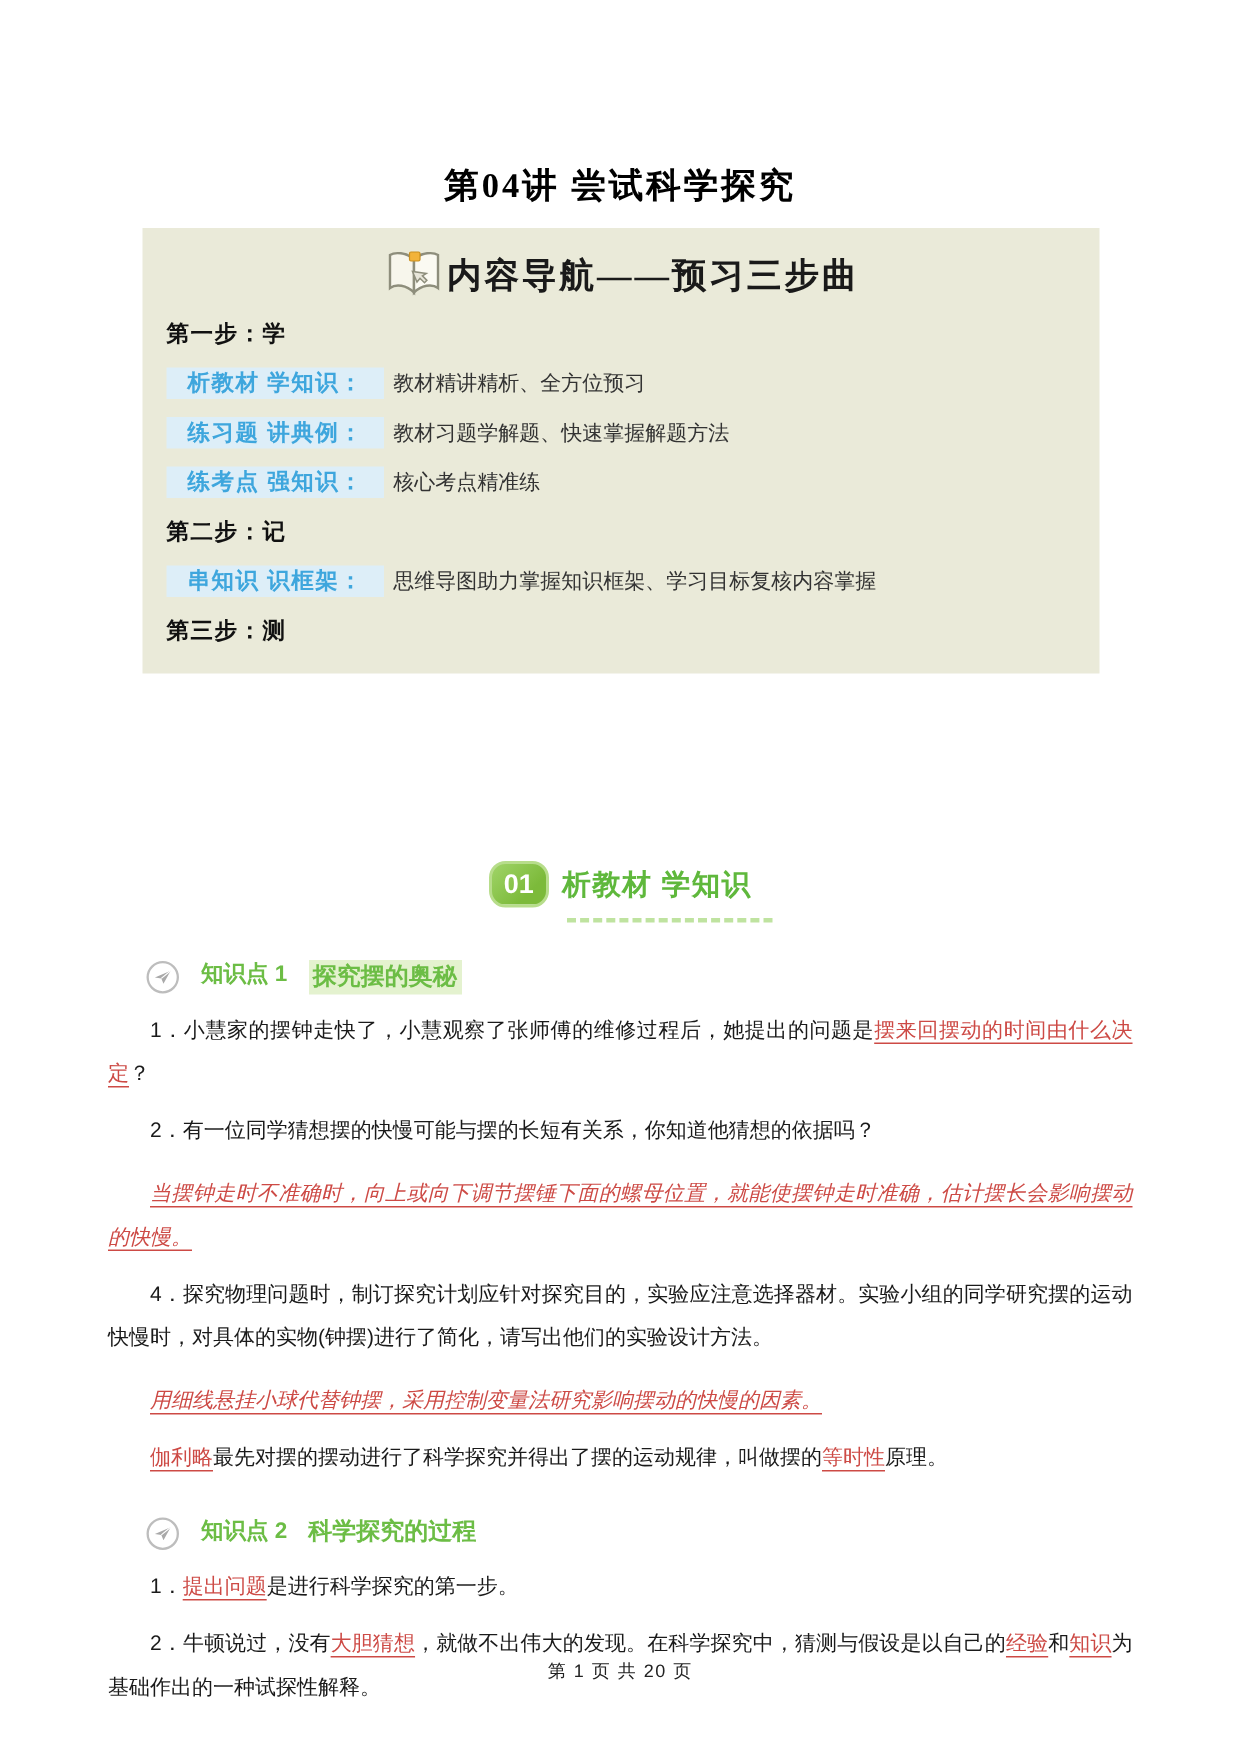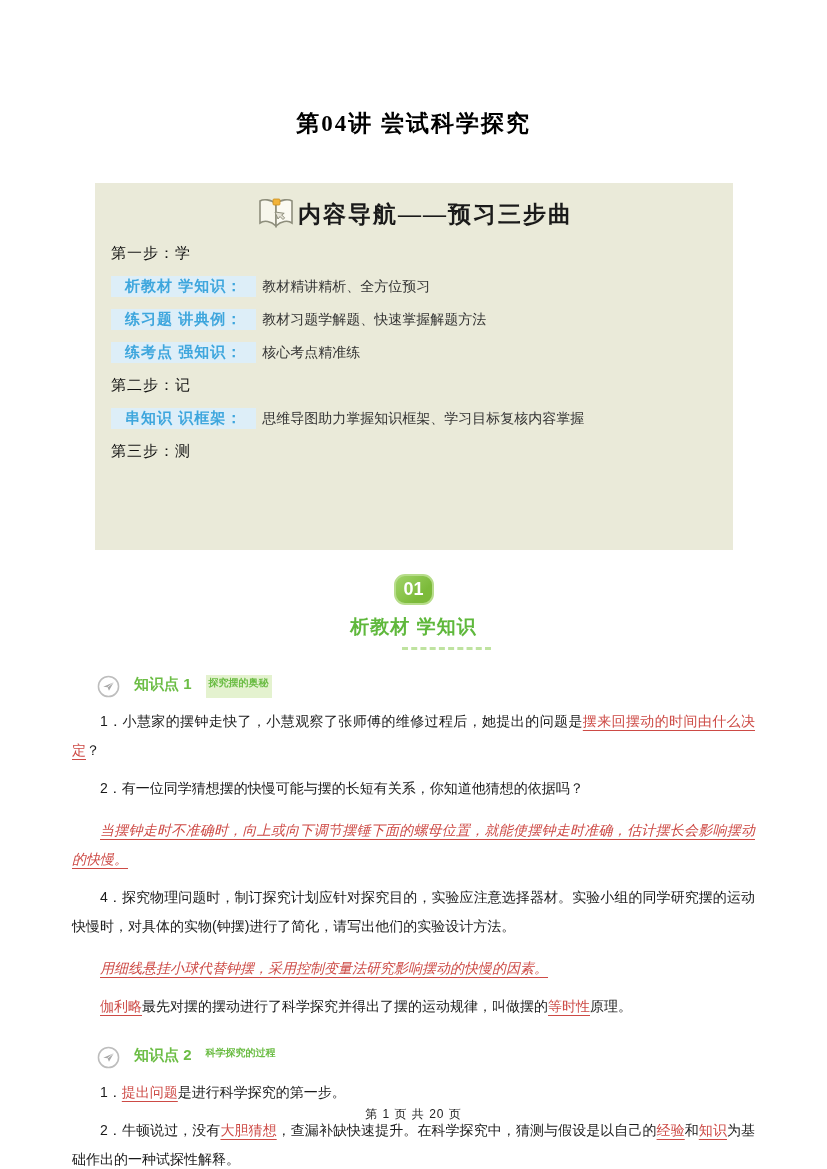--- a/index.html
+++ b/index.html
@@ -9,60 +9,60 @@
     font-family:"Liberation Sans", sans-serif;
   }
   
   .doc-title {
     margin:16px; padding-top:92px; text-align:center;
     font-family:"Liberation Serif", serif;
     font-size:23px; font-weight:bold; color:#000; letter-spacing:2px;
   }
   
   .nav-box {
-    position:absolute; left:95px; top:183px; width:638px; height:367px;
+    position:absolute; left:95px; top:152px; width:638px; height:297px;
     background:#eaead9; box-sizing:border-box; padding:8px 14px 0 16px;text-align:right;
   }
   .nav-header {
     display:flex; align-items:center; justify-content:center; gap:3px;
     height:46px;
   }
   .nav-header-text {
     font-family:"Liberation Serif", serif; font-weight:bold;
     font-size:23px; color:#1a1a1a; letter-spacing:2px;
   }
   .book-icon { display:inline-flex; }
   .nav-line { height:33px; display:flex; align-items:center; }
-  .step-heading { font-size:15px; font-weight:normal; color:#111; letter-spacing:1px; }
+  .step-heading { font-size:15px; font-weight:bold; color:#111; letter-spacing:1px; }
   .step-label {
     font-size:15px; font-weight:bold; color:#3ea6dd;
     background:#ddeef8; padding:1px 14px; letter-spacing:1px; margin-right:6px;
   }
   .step-text { font-size:14px; color:#333; }
   
   .section-header { margin-top:21px; text-align:center; }
   .section-inner { display:inline-block; position:relative; padding-bottom:10px; }
-  .section-row { display:flex; align-items:center; gap:9px;flex-direction:column; }
+  .section-row { display:flex; align-items:center; gap:9px; }
   .section-badge {
     width:40px; height:31px; border-radius:11px;
     background:linear-gradient(135deg,#a0d468 0%,#7cba3a 70%);
     border:2px solid #b7dd8b; box-sizing:border-box;
     color:#ffffff; font-weight:bold; font-size:18px;
     display:flex; align-items:center; justify-content:center;
   }
   .section-title { font-size:19px; font-weight:bold; color:#5fb83c; letter-spacing:1px; }
   .section-underline {
     position:absolute; left:52px; right:-14px; bottom:0;
     border-top:3px dashed #bfe3a0;
   }
   
   .kp-header { display:flex; gap:14px; margin:25px 0 6px 97px; }
   .kp-icon { display:inline-flex; }
   .kp-label { font-size:15px; font-weight:bold; color:#6cbd45; }
-  .kp-title { font-size:10px; font-weight:bold; color:#6cbd45; }
+  .kp-title { font-size:16px; font-weight:bold; color:#6cbd45; }
   .kp-title.hl { background:#e4f2cf; padding:1px 3px; }
   
   .content { margin:0 72px; }
   .para {
     font-size:14px; line-height:29px; color:#1a1a1a;
     text-indent:2em; margin:9px 0; text-align:justify;
   }
   .para.answer-block { margin-top:13px;font-style:italic; }
   .ans { color:#cd4a45; text-decoration:underline; text-underline-offset:4px; }
   
@@ -158,18 +158,18 @@
         <path d="M6.5 12.2 L17.5 7.5 L12.5 16.5 L11 12.8 Z" fill="#a9a9a9"></path>
         <path d="M11 12.8 L17.5 7.5" stroke="#ffffff" stroke-width="0.8"></path>
       </svg>
     </span>
     <span class="kp-label">知识点 2</span>
     <span class="kp-title">科学探究的过程</span>
   </div>
 
   <div class="content">
     <p class="para"><span>1．</span><span class="ans">提出问题</span><span>是进行科学探究的第一步。</span></p>
-    <p class="para"><span>2．牛顿说过，没有</span><span class="ans">大胆猜想</span><span>，查漏补缺快速提升。在科学探究中，猜测与假设是以自己的</span><span class="ans">经验</span><span>和</span><span class="ans">知识</span><span>为基础作出的一种试探性解释。</span></p>
+    <p class="para"><span>2．牛顿说过，没有</span><span class="ans">大胆猜想</span><span>，就做不出伟大的发现。在科学探究中，猜测与假设是以自己的</span><span class="ans">经验</span><span>和</span><span class="ans">知识</span><span>为基础作出的一种试探性解释。</span></p>
   </div>
 
   <div class="footer">第 1 页 共 20 页</div>
 
 </div>
 
 </body></html>

